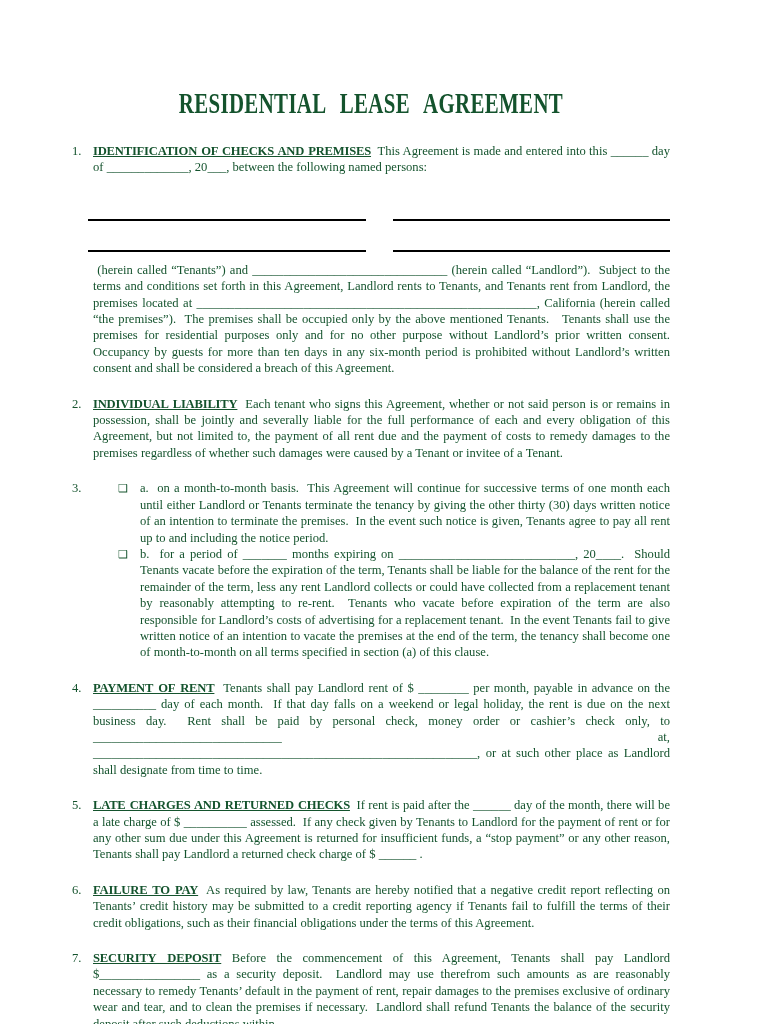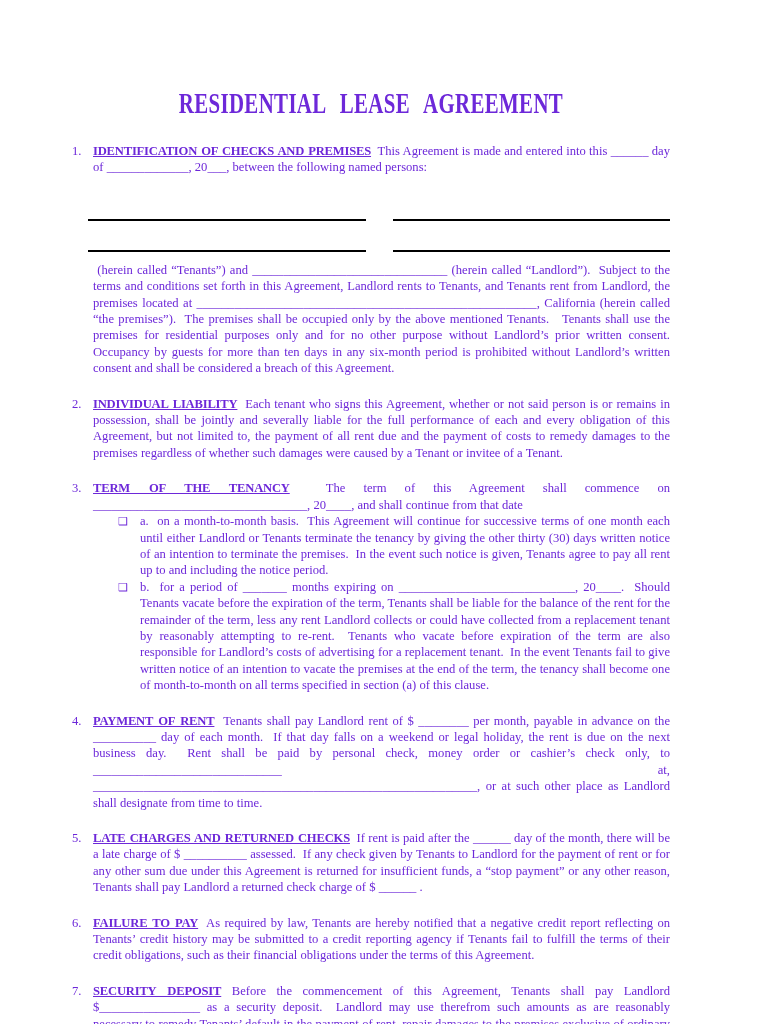--- a/index.html
+++ b/index.html
@@ -6,21 +6,21 @@
   html,body{margin:0;padding:0;background:#ffffff;}
   .page{
     position:relative;
     width:770px;height:1024px;
     background:#ffffff;
     box-sizing:border-box;
     padding:88px 100px 30px 72px;
     font-family:"Liberation Serif", serif;
     font-size:12.6px;
     line-height:16.4px;
-    color:#6d28d9;
+    color:#14532d;
     overflow:hidden;
   }
   h1.doc-title{
     margin:0 0 24px 0;
     text-align:center;
     font-size:29px;
     line-height:31px;
     font-weight:bold;
     white-space:nowrap;
   }
@@ -73,21 +73,20 @@
       </div>
       <div class="section">
         <div class="num">2.</div>
         <div class="content">
           <p class="para"><span class="sec-heading">INDIVIDUAL LIABILITY</span><span class="ptext">  Each tenant who signs this Agreement, whether or not said person is or remains in possession, shall be jointly and severally liable for the full performance of each and every obligation of this Agreement, but not limited to, the payment of all rent due and the payment of costs to remedy damages to the premises regardless of whether such damages were caused by a Tenant or invitee of a Tenant.</span></p>
         </div>
       </div>
       <div class="section">
         <div class="num">3.</div>
         <div class="content">
-          <p class="para"><span class="sec-heading">TERM OF THE TENANCY</span><span class="ptext">  The term of this Agreement shall commence on __________________________________, 20____, and shall continue from that date</span></p>
           <div class="cb-item">
             <span class="cb">❑</span>
             <div class="cb-text">a.  on a month-to-month basis.  This Agreement will continue for successive terms of one month each until either Landlord or Tenants terminate the tenancy by giving the other thirty (30) days written notice of an intention to terminate the premises.  In the event such notice is given, Tenants agree to pay all rent up to and including the notice period.</div>
           </div>
           <div class="cb-item">
             <span class="cb">❑</span>
             <div class="cb-text">b.  for a period of _______ months expiring on ____________________________, 20____.  Should Tenants vacate before the expiration of the term, Tenants shall be liable for the balance of the rent for the remainder of the term, less any rent Landlord collects or could have collected from a replacement tenant by reasonably attempting to re-rent.  Tenants who vacate before expiration of the term are also responsible for Landlord’s costs of advertising for a replacement tenant.  In the event Tenants fail to give written notice of an intention to vacate the premises at the end of the term, the tenancy shall become one of month-to-month on all terms specified in section (a) of this clause.</div>
           </div>
         </div>
       </div>

